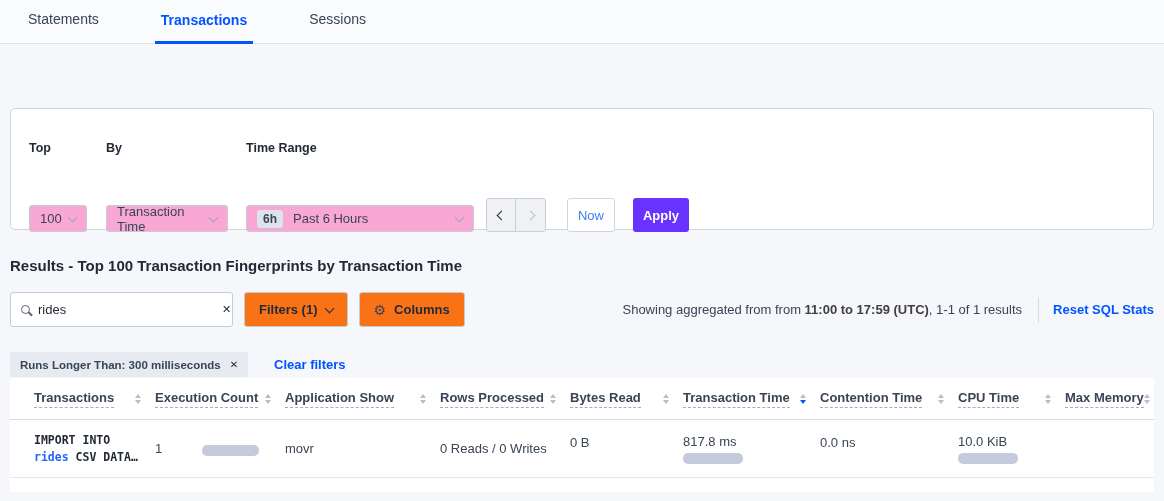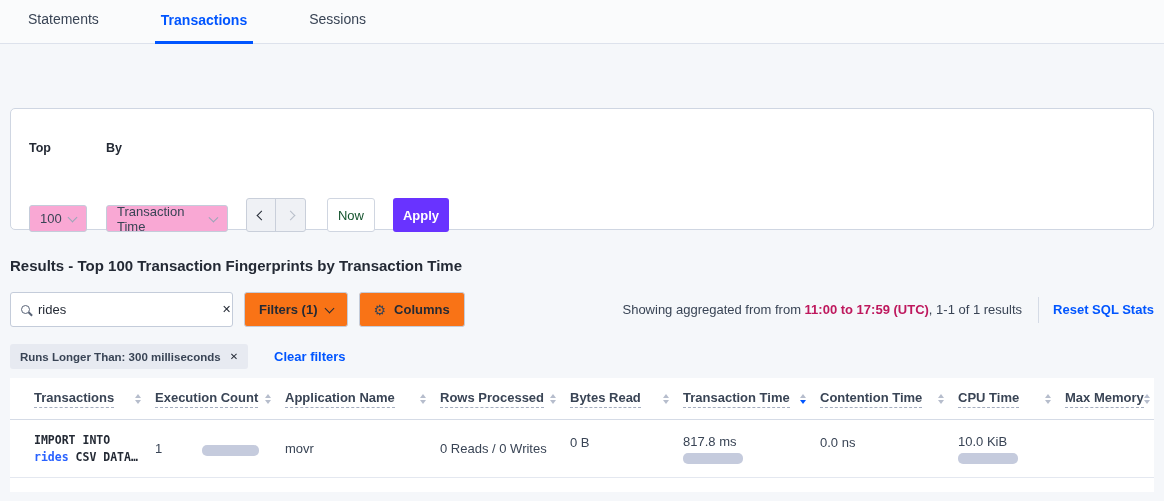--- a/index.html
+++ b/index.html
@@ -35,42 +35,42 @@
   .select { height:27px; border:1px solid #c4ccda; border-radius:3px; background:#f9a8d4; display:flex; align-items:center; padding:0 10px; font-size:13px; color:#394455; cursor:pointer; }
   .select .chev { color:#9aa5b8; margin-left:auto; }
   .sel-top { width:58px; }
   .sel-by  { width:122px; }
   .sel-range { width:228px; }
   .range-badge { background:#dde3ee; color:#394455; font-size:12px; font-weight:bold; border-radius:3px; padding:2px 6px; margin-right:10px; }
   .nav-group { display:flex; height:34px; border:1px solid #c9cfda; border-radius:3px; overflow:hidden; background:#eff1f5; }
   .nav-btn { width:29px; height:100%; display:flex; align-items:center; justify-content:center; cursor:pointer; }
   .nav-btn.prev { color:#242a35; border-right:1px solid #c9cfda; }
   .nav-btn.next { color:#b7bdc9; }
-  .now-btn { height:34px; width:48px; border:1px solid #d0d6e1; border-radius:3px; background:#fff; color:#14532d; font-size:13px; display:flex; align-items:center; justify-content:center; cursor:pointer; }
+  .now-btn { height:34px; width:48px; border:1px solid #d0d6e1; border-radius:3px; background:#fff; color:#3b82f6; font-size:13px; display:flex; align-items:center; justify-content:center; cursor:pointer; }
   .apply-btn { height:34px; width:56px; border:none; border-radius:3px; background:#6933ff; color:#ffffff; font-size:13px; font-weight:bold; display:flex; align-items:center; justify-content:center; cursor:pointer; }
 
   
   .results-heading { position:absolute; top:257px; left:10px; font-size:15px; font-weight:bold; color:#242a35; }
   .controls-row { position:absolute; top:292px; left:10px; width:1144px; height:35px; display:flex; align-items:center; }
   .search-box { width:223px; height:35px; border:1px solid #c4ccda; border-radius:3px; background:#fff; display:flex; align-items:center; padding:0 10px; }
   .search-box input { border:none; outline:none; flex:1; font-size:13px; color:#242a35; font-family:inherit; margin-left:8px; }
   .mag { position:relative; width:9px; height:9px; border:1.6px solid #5a6578; border-radius:50%; flex:0 0 auto; }
   .mag::after { content:""; position:absolute; width:5px; height:1.6px; background:#5a6578; transform:rotate(45deg); right:-4px; bottom:-2px; }
   .x-icon { color:#242a35; font-size:11px; cursor:pointer; margin-left:8px; }
   .btn-outline { height:35px; border:1px solid #c4ccda; border-radius:3px; background:#f97316; display:flex; align-items:center; gap:8px; padding:0 14px; font-size:13px; font-weight:bold; color:#242a35; cursor:pointer; }
   .filters-btn { margin-left:11px; }
   .columns-btn { margin-left:11px; }
   .gear { font-size:14px; color:#394455; line-height:1; }
   .stats-cluster { margin-left:auto; display:flex; align-items:center; }
   .stats-text { font-size:13px; color:#394455; }
-  .stats-text b { color:#be185d; }
+  .stats-text b { color:#404040; }
   .vdivider { width:1px; height:26px; background:#d5dbe6; margin:0 14px 0 16px; }
   .link { font-size:13px; font-weight:bold; color:#0055ff; cursor:pointer; text-decoration:none; }
 
-  .pill-row { position:absolute; top:344px; left:10px; display:flex; align-items:center;text-align:right; }
+  .pill-row { position:absolute; top:352px; left:10px; display:flex; align-items:center;text-align:right; }
   .pill { background:#e7eaf1; border-radius:3px; height:25px; display:flex; align-items:center; padding:0 10px; font-size:11.5px; font-weight:bold; color:#394455; }
   .pill .x-icon { font-size:10px; margin-left:9px; }
   .clear-filters { margin-left:26px; }
 
   
   .table-card { position:absolute; top:378px; left:10px; width:1144px; height:114px; background:#ffffff; }
   .trow { display:grid; grid-template-columns:121px 130px 155px 130px 113px 137px 138px 107px 1fr; padding-left:24px; }
   .thead { height:42px; border-bottom:1px solid #d5dbe6; align-items:center; }
   .th { display:flex; align-items:center; font-size:13px; font-weight:bold; color:#394455; padding-right:14px; cursor:pointer; }
   .th-label { border-bottom:1px dashed #a5aec0; padding-bottom:2px; white-space:nowrap; }
@@ -108,20 +108,28 @@
           <span class="chev down"></span>
         </div>
       </div>
       <div class="ctl" style="margin-right:18px;">
         <span class="ctl-label">By</span>
         <div class="select sel-by">
           <span>Transaction Time</span>
           <span class="chev down"></span>
         </div>
       </div>
+      <div class="ctl" style="margin-right:12px;">
+        <span class="ctl-label">Time Range</span>
+        <div class="select sel-range">
+          <span class="range-badge">6h</span>
+          <span>Past 6 Hours</span>
+          <span class="chev down"></span>
+        </div>
+      </div>
       <div class="nav-group" style="margin-right:21px;">
         <div class="nav-btn prev">
             <span class="chev left"></span>
           </div>
         <div class="nav-btn next">
             <span class="chev right"></span>
           </div>
       </div>
       <div class="now-btn" style="margin-right:18px;">Now</div>
       <div class="apply-btn">Apply</div>
@@ -169,21 +177,21 @@
           </span>
       </div>
       <div class="th">
         <span class="th-label">Execution Count</span>
         <span class="sorts">
             <span class="tri-up"></span>
             <span class="tri-down"></span>
           </span>
       </div>
       <div class="th">
-        <span class="th-label">Application Name</span>
+        <span class="th-label">Application Show</span>
         <span class="sorts">
             <span class="tri-up"></span>
             <span class="tri-down"></span>
           </span>
       </div>
       <div class="th">
         <span class="th-label">Rows Processed</span>
         <span class="sorts">
             <span class="tri-up"></span>
             <span class="tri-down"></span>

